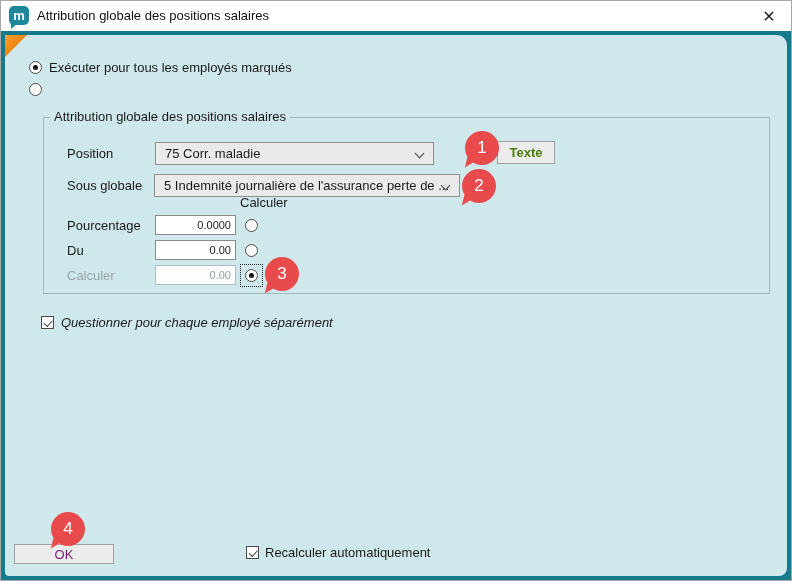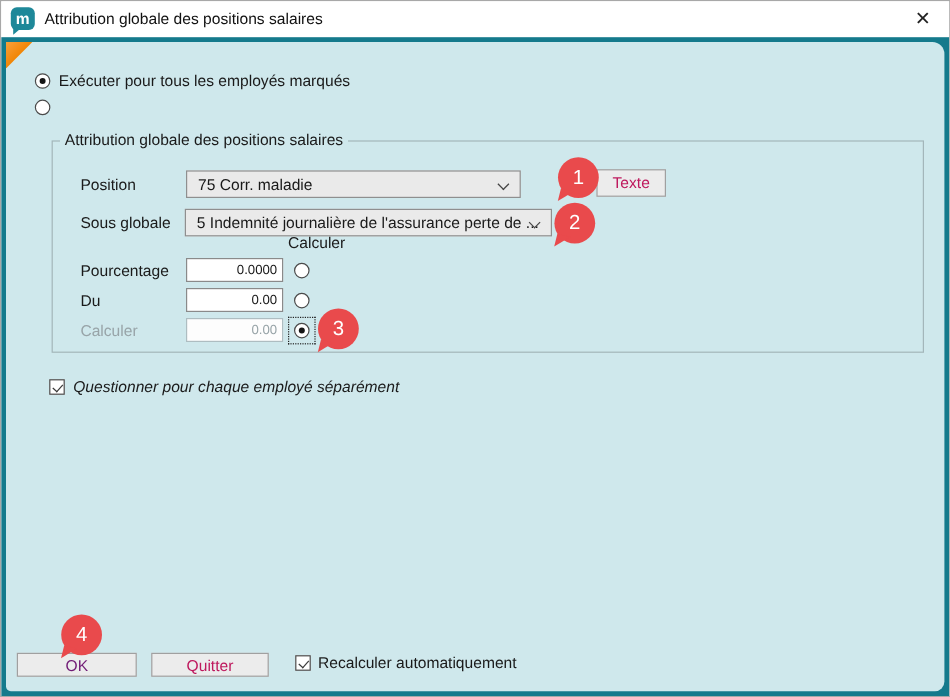--- a/index.html
+++ b/index.html
@@ -79,21 +79,21 @@
     position:absolute; height:20px; background:#fff; border:1px solid #8a8a8a;
     text-align:right; padding:0 4px; font-size:11px; font-family:"Liberation Sans",sans-serif; color:#1a1a1a;
   }
   .field.disabled { border-color:#aebdc1; color:#98a4a8; background:#fdfdfd; }
 
   .btn {
     position:absolute; height:20px; background:#ececec; border:1px solid #a0a0a0;
     font-size:13px; font-family:"Liberation Sans",sans-serif; color:#701a75;
     display:flex; align-items:center; justify-content:center; cursor:pointer;
   }
-  .btn.gray-text { color:#be185d; }
+  .btn.gray-text { color:#4d7c0f;font-weight:bold; }
 
   .groupbox {
     position:absolute; left:38px; top:82px; width:727px; height:177px;
     border:1px solid #a3b6ba;
   }
   .gb-title {
     position:absolute; left:6px; top:-9px; background:#cfe8ec; padding:0 4px; white-space:nowrap;
   }
 
   .badge {
@@ -154,21 +154,20 @@
         <span class="lbl dim" style="left:23px; top:150px;">Calculer</span>
         <input class="field disabled" style="left: 111px; top: 147px; width: 81px;" readonly="" value="0.00">
         <span class="focus-box" style="left:196px; top:146px; width:23px; height:23px;"></span>
         <span class="radio checked" style="left:201px; top:151px;"></span>
       </div>
 
       <span class="checkbox checked" style="left:36px; top:281px;"></span>
       <span class="lbl" style="left:56px; top:280px;font-style:italic;">Questionner pour chaque employé séparément</span>
 
       <div class="btn" style="left:9px; top:509px; width:100px;">OK</div>
-      <div class="btn gray-text" style="left:121px; top:509px; width:98px;">Quitter</div>
       <span class="checkbox checked" style="left:241px; top:511px;"></span>
       <span class="lbl" style="left:260px; top:510px;">Recalculer automatiquement</span>
 
       <div class="badge" style="left:460px; top:96px;">1</div>
       <div class="badge" style="left:457px; top:134px;">2</div>
       <div class="badge" style="left:260px; top:222px;">3</div>
       <div class="badge" style="left:46px; top:477px;">4</div>
 
     </div>
   </div>

